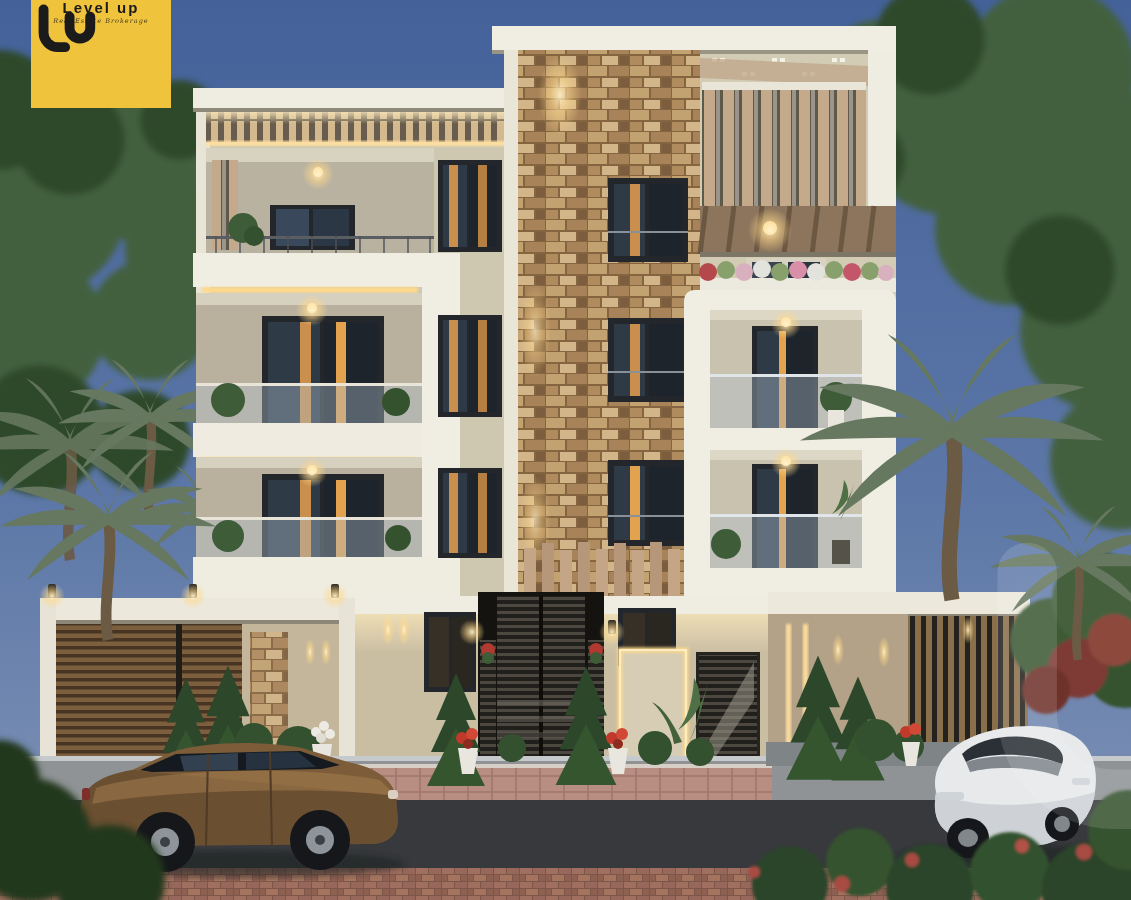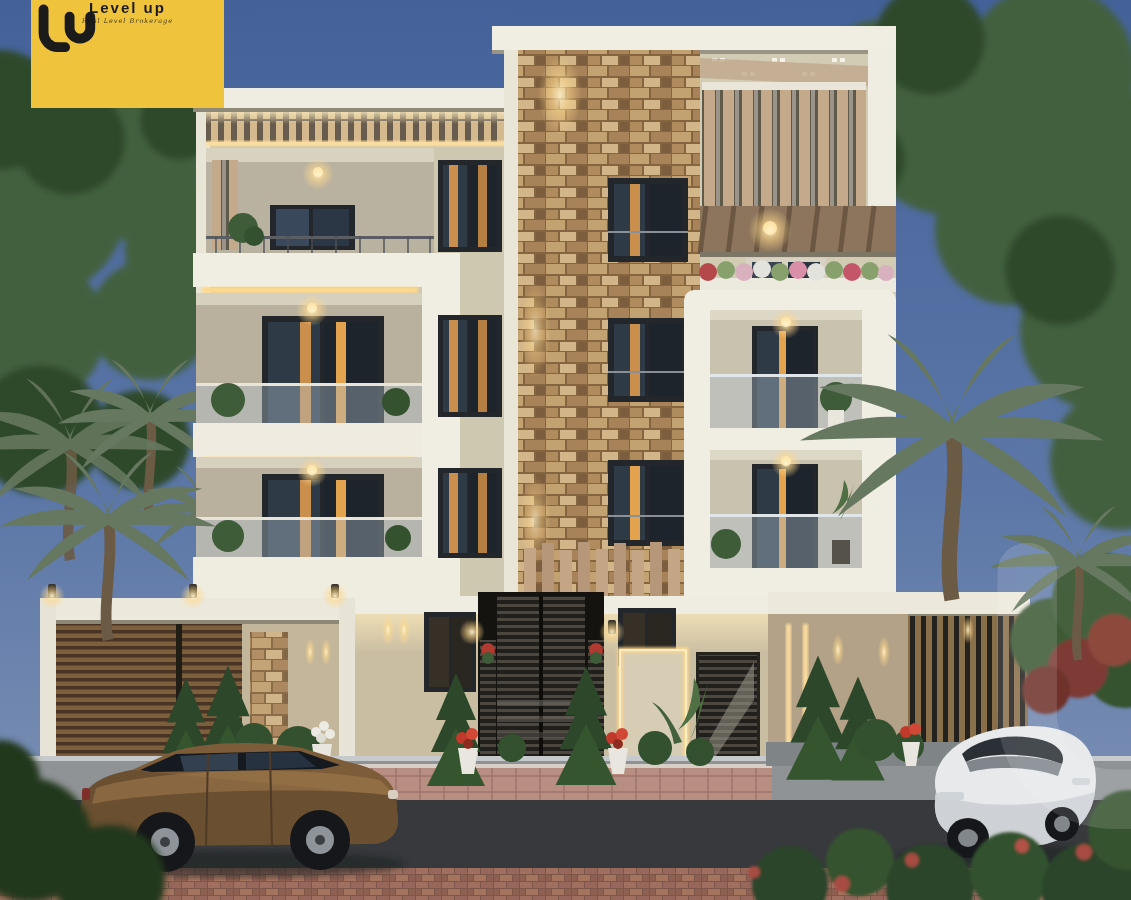--- a/index.html
+++ b/index.html
@@ -1,19 +1,19 @@
 <!DOCTYPE html>
 <html><head>
 <meta charset="utf-8">
 <style>
   html,body{margin:0;padding:0;background:#222;}
   .scene{position:relative;width:1131px;height:900px;overflow:hidden;
          background:#4a689e;font-family:"Liberation Sans",sans-serif;}
   .scene svg{position:absolute;left:0;top:0;}
-  .logo-card{position:absolute;left:31px;top:0;width:193px;height:108px;
+  .logo-card{position:absolute;left:31px;top:0;width:140px;height:108px;
              display:flex;flex-direction:column;align-items:center;justify-content:flex-start;
              z-index:40;}
   .logo-mono{margin-top:4px;}
   .logo-word{font-weight:bold;font-size:15px;letter-spacing:2px;line-height:1;}
   .logo-tag{font-family:"DejaVu Serif",serif;font-style:italic;font-size:6.5px;
             letter-spacing:1px;margin-top:2px;opacity:.85;}
   .sr-only{position:absolute;width:1px;height:1px;overflow:hidden;clip:rect(0 0 0 0);white-space:nowrap;}
 </style>
 </head>
 <body>
@@ -614,17 +614,17 @@
 </svg>
 
 <div class="logo-card" id="logoCard" style="background: rgb(240, 195, 60); color: rgb(27, 27, 27);">
   <svg class="logo-mono" width="70" height="54" viewBox="0 0 78 58">
     <g stroke="#1b1b1b" fill="none" stroke-linecap="round">
       <path d="M14 5 v26 a16 16 0 0 0 16 16 h8" stroke-width="11"></path>
       <path d="M43 13 v13 a11.5 11.5 0 0 0 23 0 v-13" stroke-width="11"></path>
     </g>
   </svg>
   <div class="logo-word">Level up</div>
-  <div class="logo-tag">Real Level Brokerage</div>
+  <div class="logo-tag">Real Estate Brokerage</div>
 </div>
 
 <span class="sr-only">lu</span>
 </div>
 
 </body></html>

